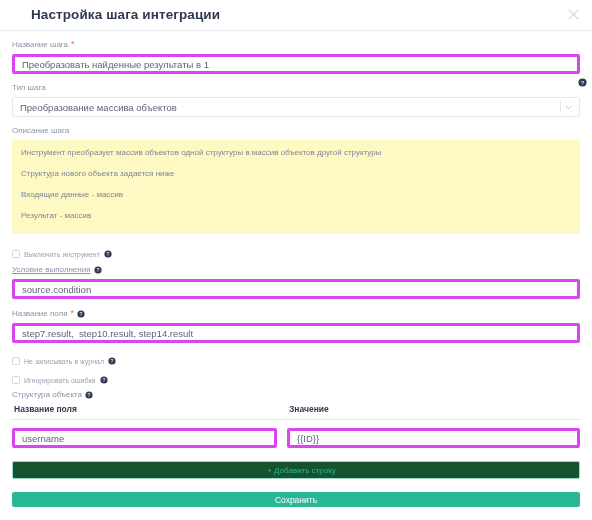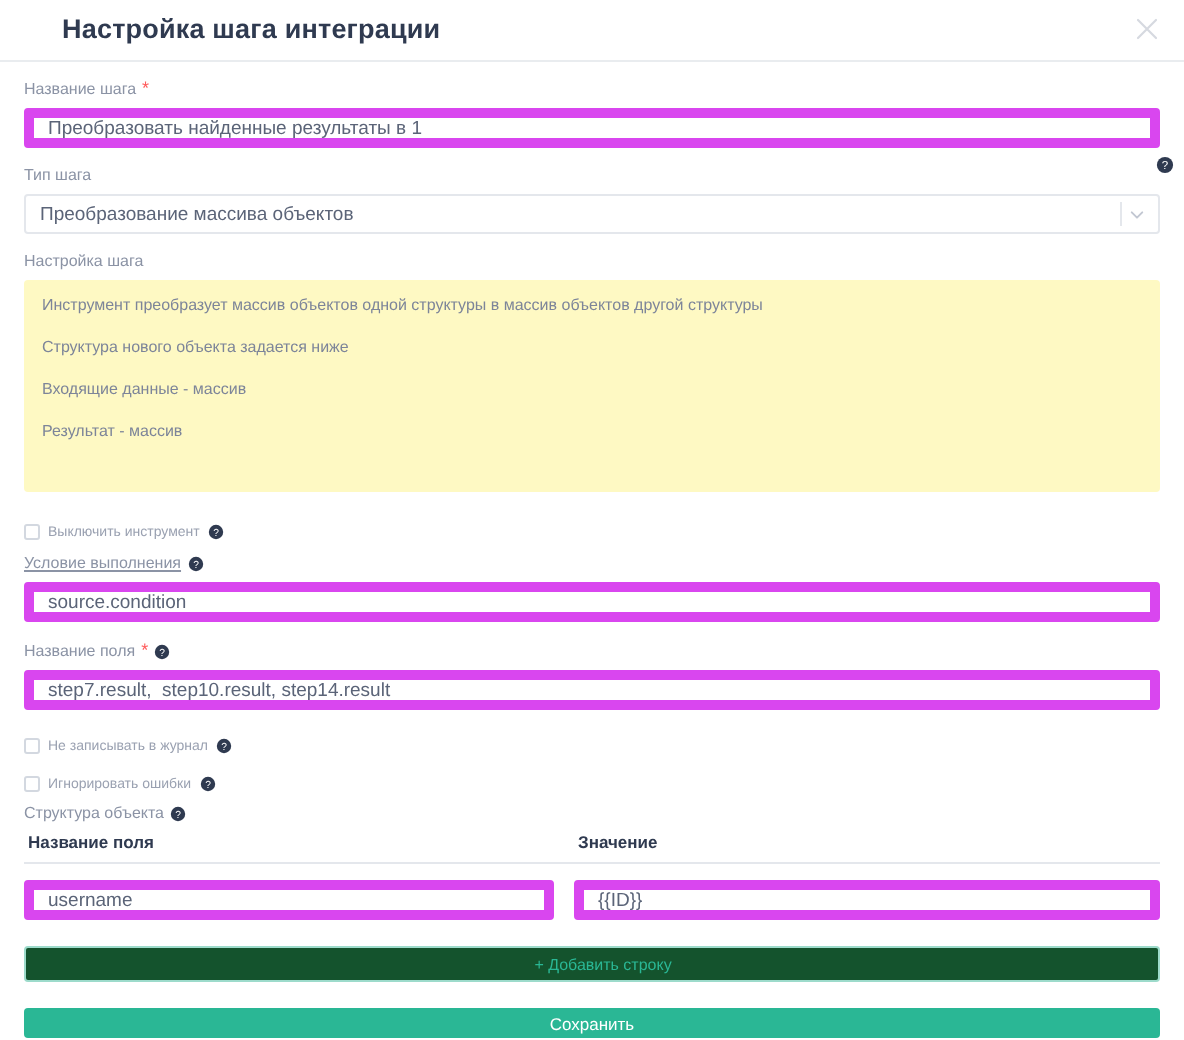--- a/index.html
+++ b/index.html
@@ -69,21 +69,21 @@
   .req-star {
     color: #ff5b5b;
     font-size: 9px;
     line-height: 1;
   }
 
   .txt-input {
     width: 100%;
     box-sizing: border-box;
     height: 20px;
-    border: 5px solid #d946ef;
+    border: 3px solid #d946ef;
     border-radius: 2px;
     background: #fff;
     font-size: 9.5px;
     font-family: "Liberation Sans", "DejaVu Sans", sans-serif;
     color: #5b6478;
     padding: 0 7px;
     outline: none;
   }
   .txt-input::placeholder { color: #a9b0bf; }
 
@@ -133,21 +133,21 @@
     border-radius: 2px;
     padding: 9px 9px 10px 9px;
     box-sizing: border-box;
   }
   .desc-line {
     font-size: 8px;
     color: #7d8599;
     line-height: 1;
     margin: 0 0 13px 0;
   }
-  .desc-line:last-child { margin-bottom: 16px; }
+  .desc-line:last-child { margin-bottom: 4px; }
 
   
   .cb-row {
     display: flex;
     align-items: center;
     gap: 4px;
   }
   .cb-box {
     width: 8px;
     height: 8px;
@@ -286,21 +286,21 @@
     <div class="select-divider"></div>
     <div class="select-caret">
       <svg width="7" height="5" viewBox="0 0 8 5" aria-hidden="true">
         <path d="M1 1 L4 4 L7 1" stroke="#c2c7d2" stroke-width="1.1" fill="none" stroke-linecap="round" stroke-linejoin="round"></path>
       </svg>
     </div>
   </div>
 
   
   <div class="field-label mt10">
-    <span>Настройка шага</span>
+    <span>Описание шага</span>
   </div>
   <div class="desc-panel mt5">
     <p class="desc-line">Инструмент преобразует массив объектов одной структуры в массив объектов другой структуры</p>
     <p class="desc-line">Структура нового объекта задается ниже</p>
     <p class="desc-line">Входящие данные - массив</p>
     <p class="desc-line">Результат - массив</p>
   </div>
 
   
   <div class="cb-row mt16">

